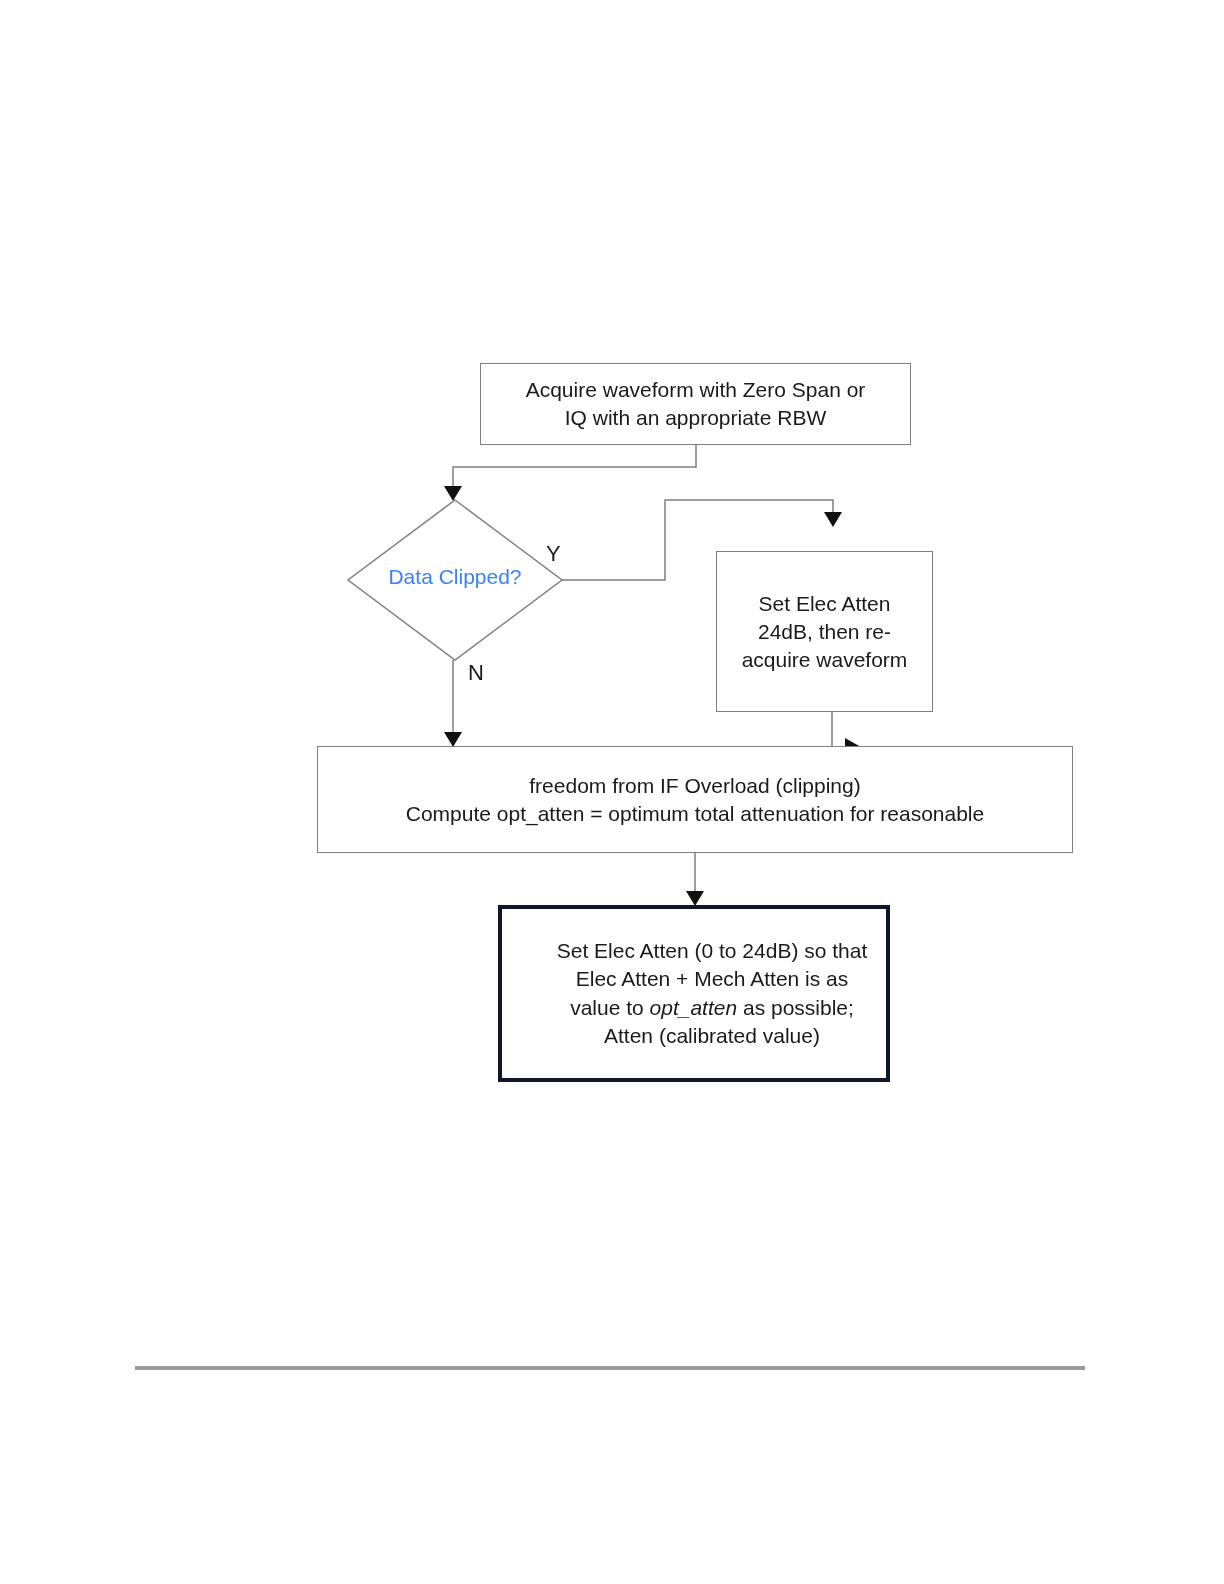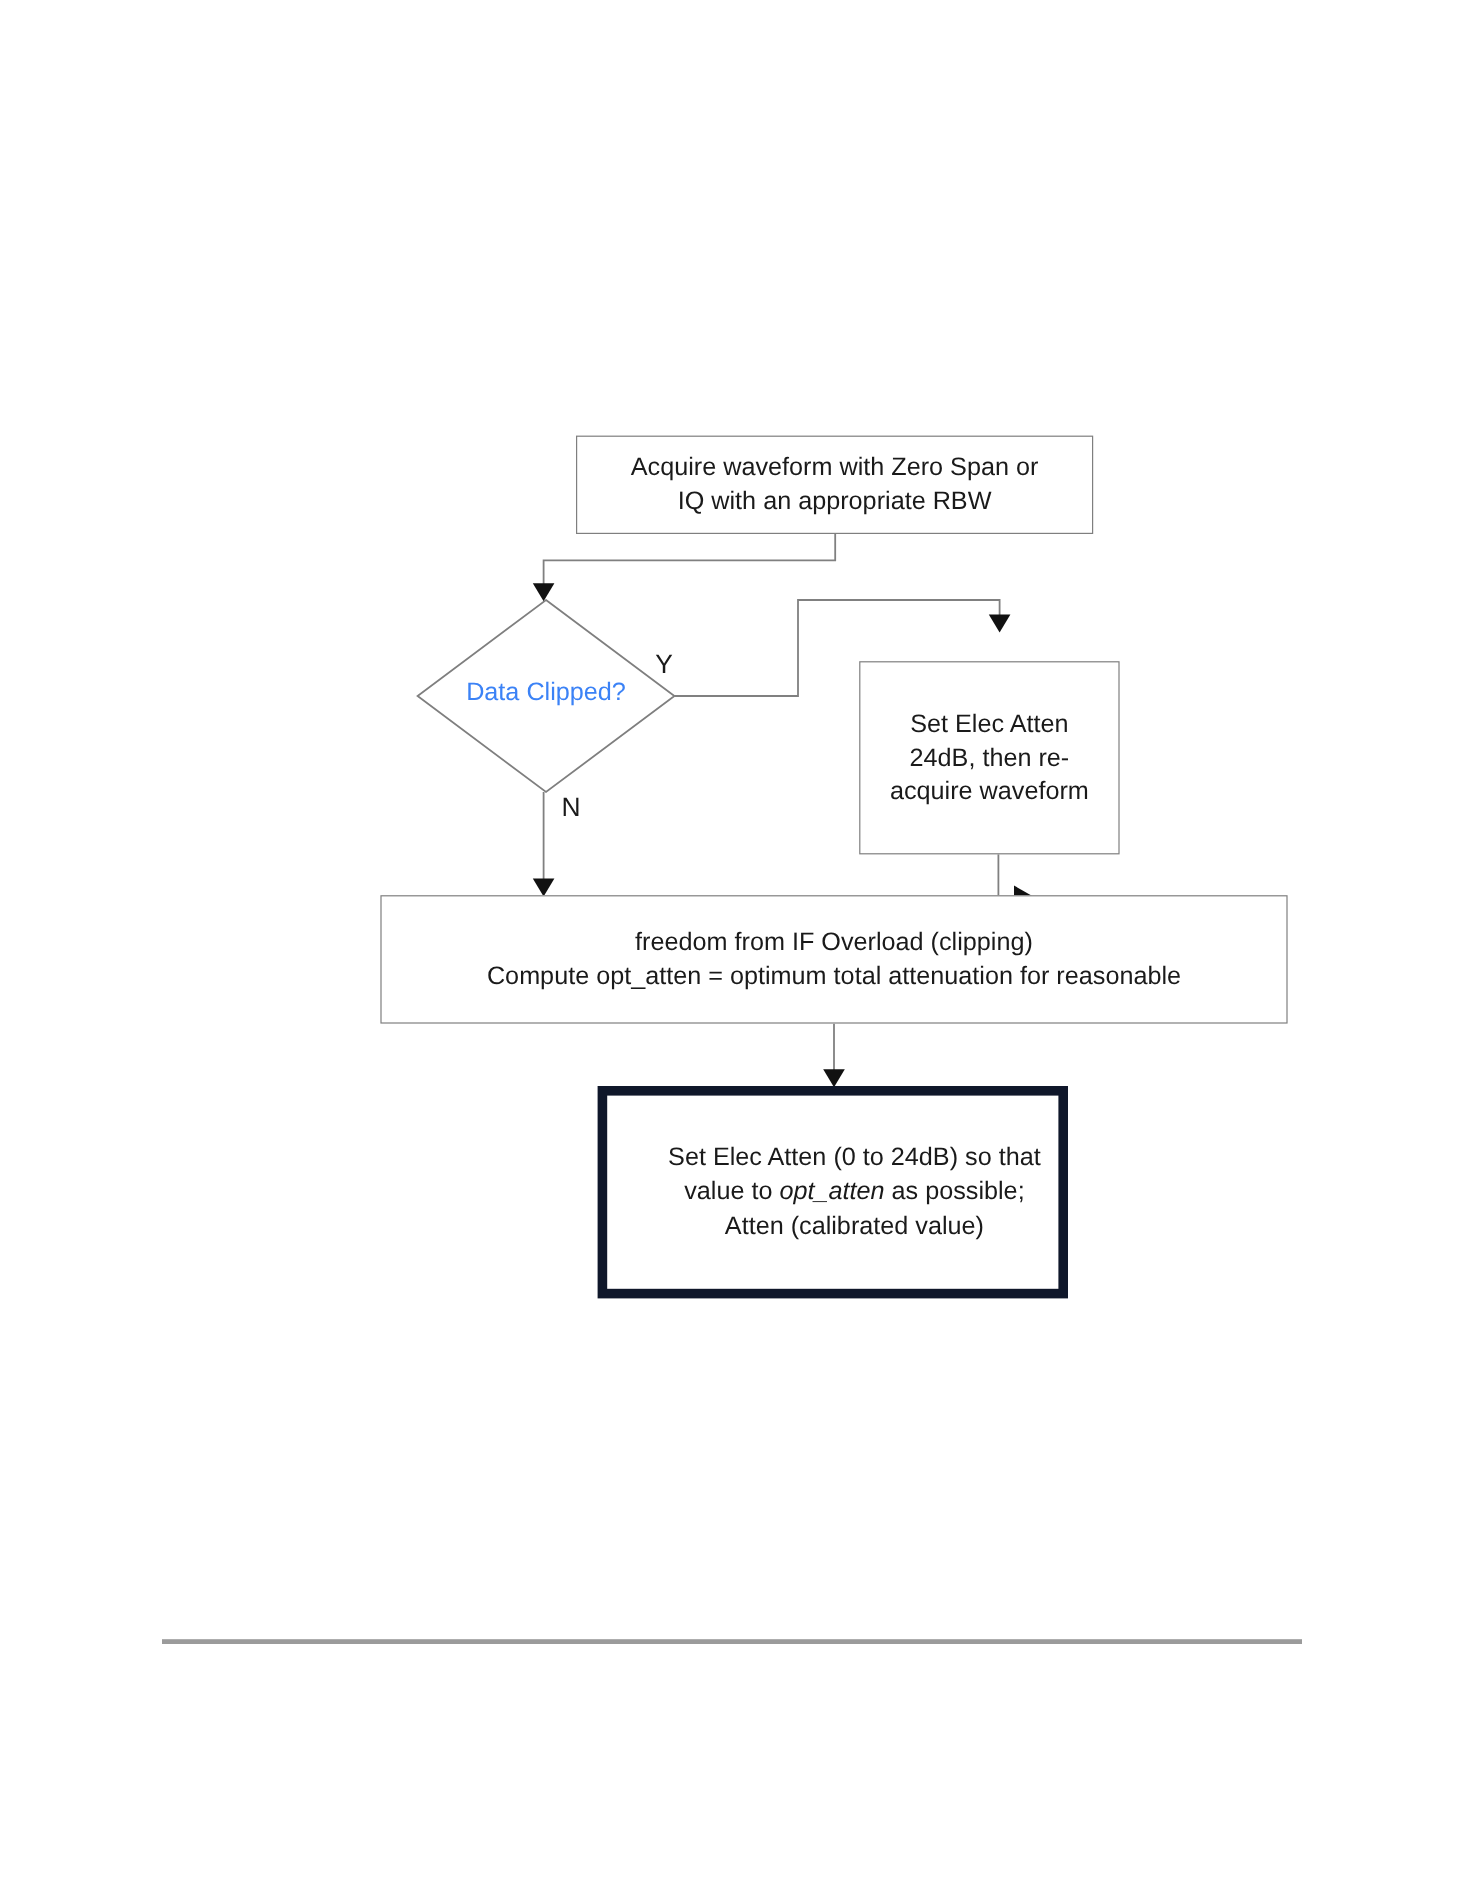--- a/index.html
+++ b/index.html
@@ -28,21 +28,21 @@
     display: flex;
     flex-direction: column;
     justify-content: center;
     align-items: center;
     text-align: center;
     font-size: 21px;
     line-height: 28px;
     color: #1a1a1a;
   }
   .node.emphasis {
-    border: 8px solid #0f172a;
+    border: 4px solid #0f172a;
     line-height: 28.5px;
     padding-left: 36px;
   }
   .node-acquire  { left: 480px; top: 363px; width: 431px; height: 82px; }
   .node-elec24   { left: 716px; top: 527px; width: 217px; height: 161px; margin-top: 24px; }
   .node-compute  { left: 317px; top: 746px; width: 756px; height: 107px; }
   .node-final    { left: 498px; top: 905px; width: 392px; height: 177px; }
   .decision-label {
     position: absolute;
     left: 348px; top: 565px; width: 214px;
@@ -105,20 +105,21 @@
     <div>acquire waveform</div>
   </div>
 
   <div class="node node-compute">
     <div>freedom from IF Overload (clipping)</div>
     <div>Compute opt_atten = optimum total attenuation for reasonable</div>
   </div>
 
   <div class="node node-final emphasis">
     <div>Set Elec Atten (0 to 24dB) so that</div>
+    <div>Elec Atten + Mech Atten is as</div>
     <div>
       <span>value to </span><span class="italic">opt_atten</span><span> as possible;</span>
     </div>
     <div>Atten (calibrated value)</div>
   </div>
 
   <div class="divider"></div>
 
 </div>
 

